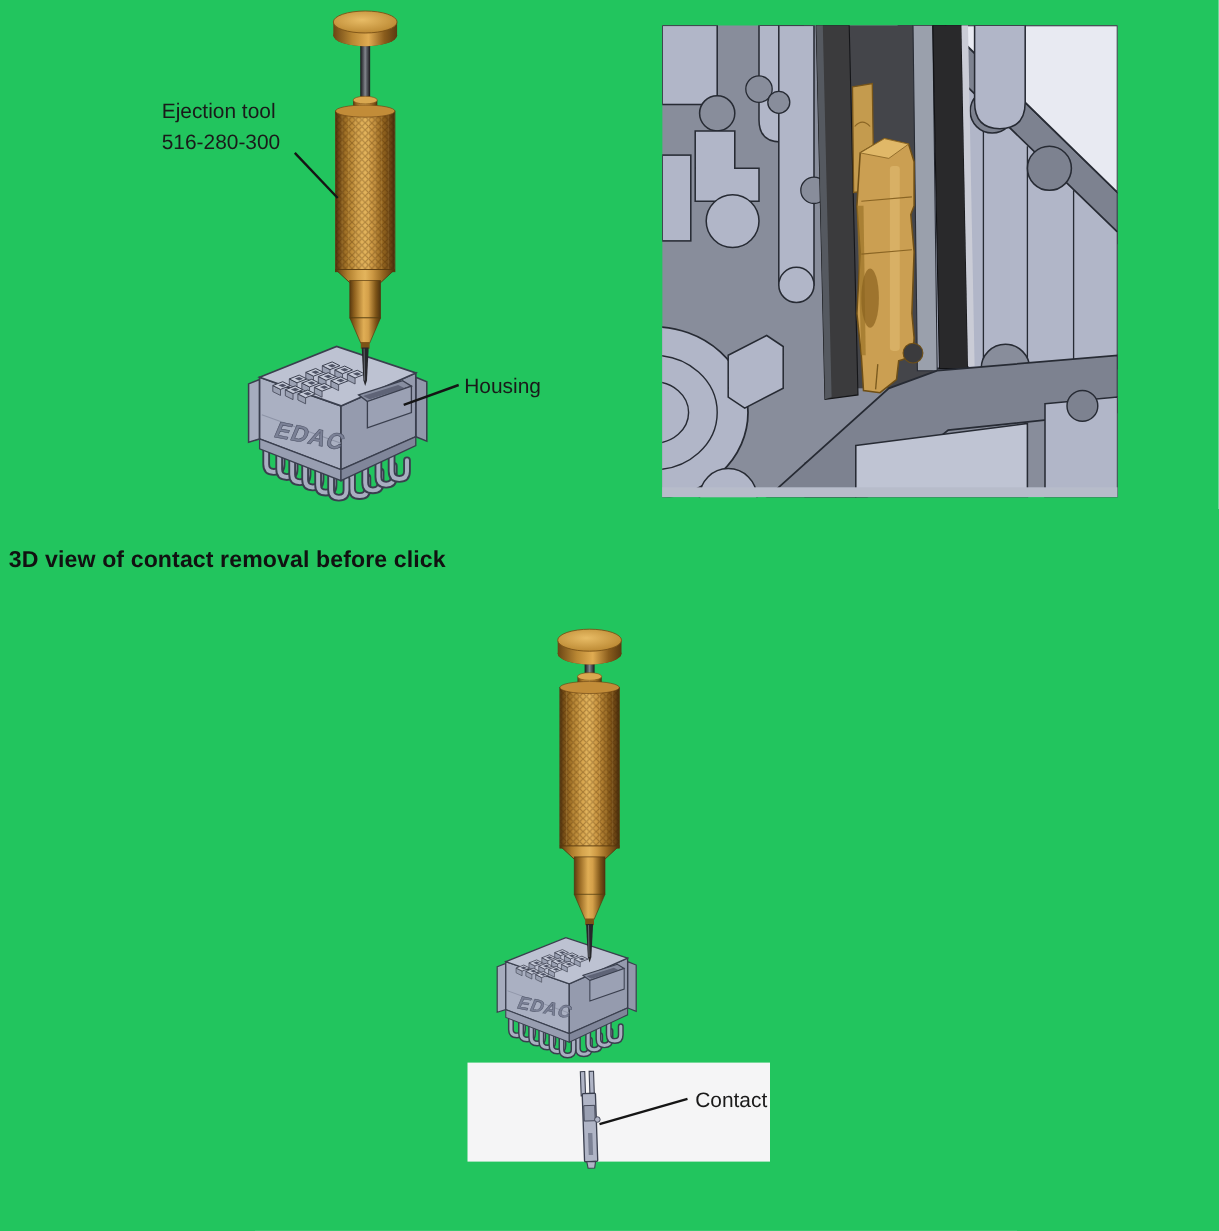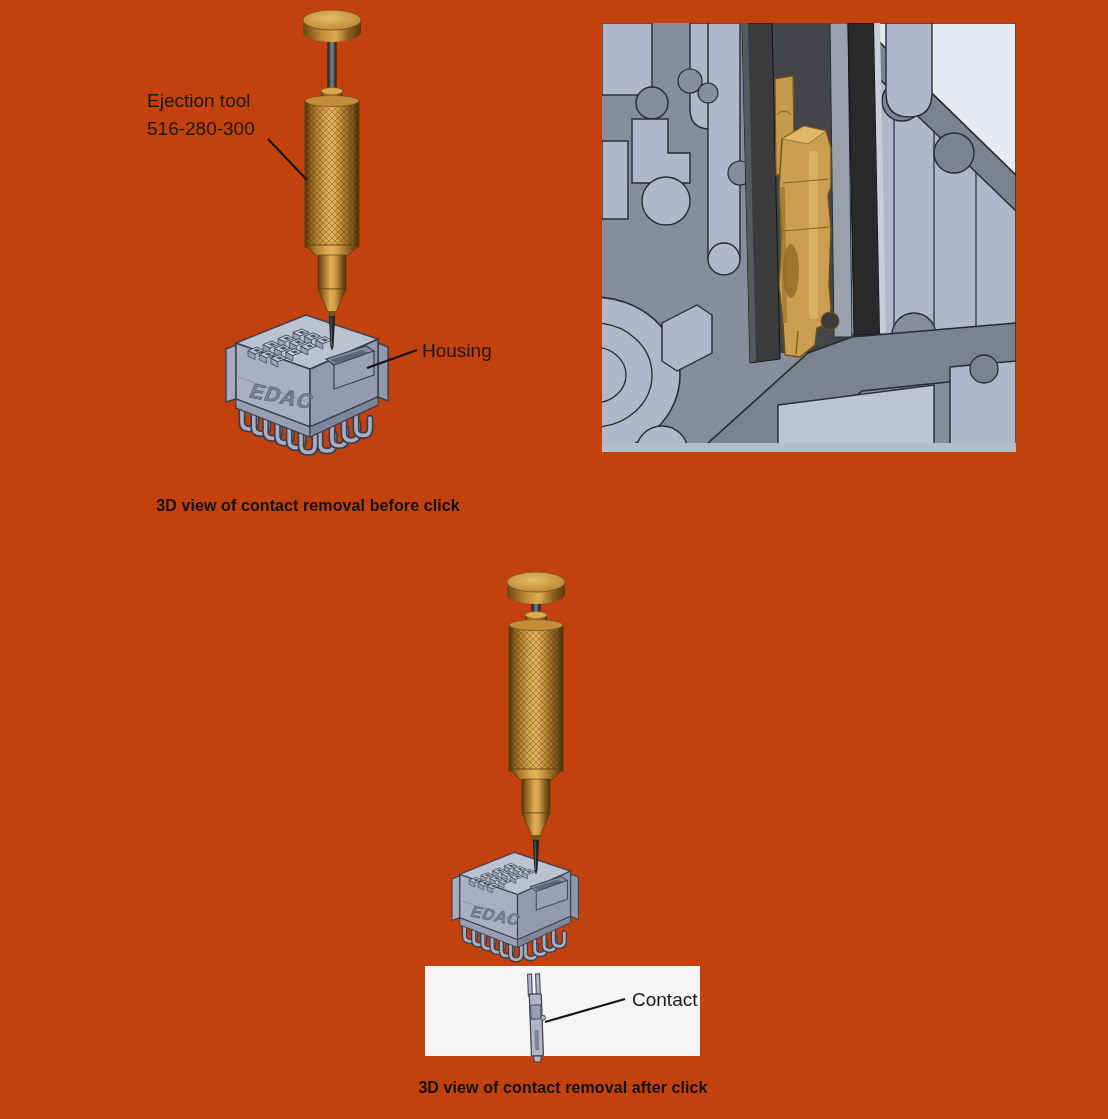--- a/index.html
+++ b/index.html
@@ -1,22 +1,22 @@
 <!DOCTYPE html>
 <html><head>
 <meta charset="utf-8">
 <style>
   html,body{margin:0;padding:0;background:#ffffff;}
   #page{
-    position:relative;width:1108px;height:1119px;background:#c2410c;overflow:hidden;
+    position:relative;width:1108px;height:1119px;background:#22c55e;overflow:hidden;
     font-family:"Liberation Sans", sans-serif;color:#1a1a1a;
   }
   .fig{position:absolute;}
   .caption{
-    position:absolute;text-align:center;font-size:16px;font-weight:700;color:#111;
+    position:absolute;font-size:21px;font-weight:700;color:#111;
     letter-spacing:0.1px;
   }
   svg text{font-family:"Liberation Sans", sans-serif;}
   .calloutText{font-size:19px;fill:#1a1a1a;}
 </style>
 </head>
 <body>
 
 <div id="page">
 
@@ -248,14 +248,13 @@
 
     <g>
       <text class="calloutText" x="632" y="1006">Contact</text>
       <line x1="625" y1="999" x2="545" y2="1022" stroke="#151515" stroke-width="2.2"></line>
     </g>
   </svg>
 
   <div class="caption" style="left:8px;top:497px;width:600px">3D view of contact removal before click</div>
 
 
-  <div class="caption" style="left:343px;top:1079px;width:440px">3D view of contact removal after click</div>
 </div>
 
 </body></html>

